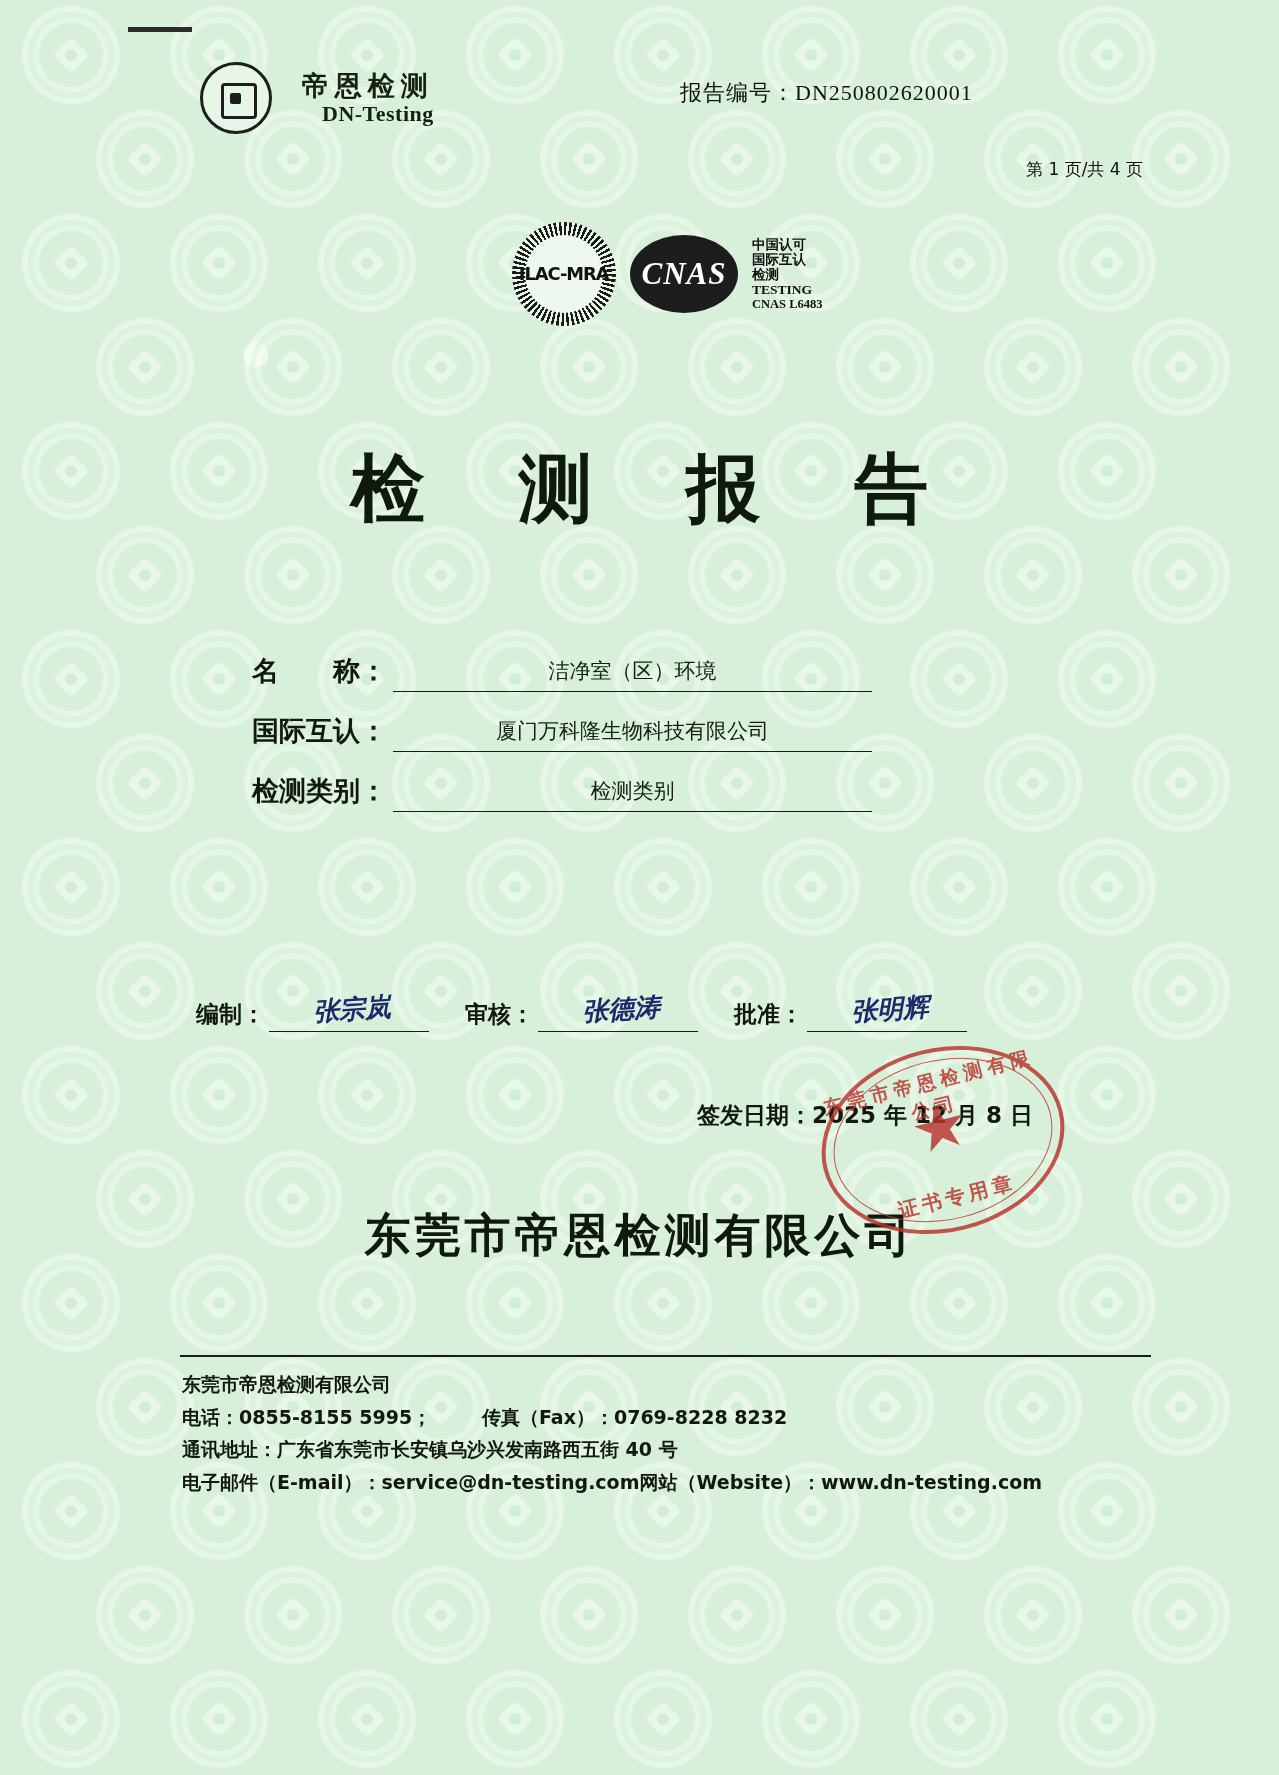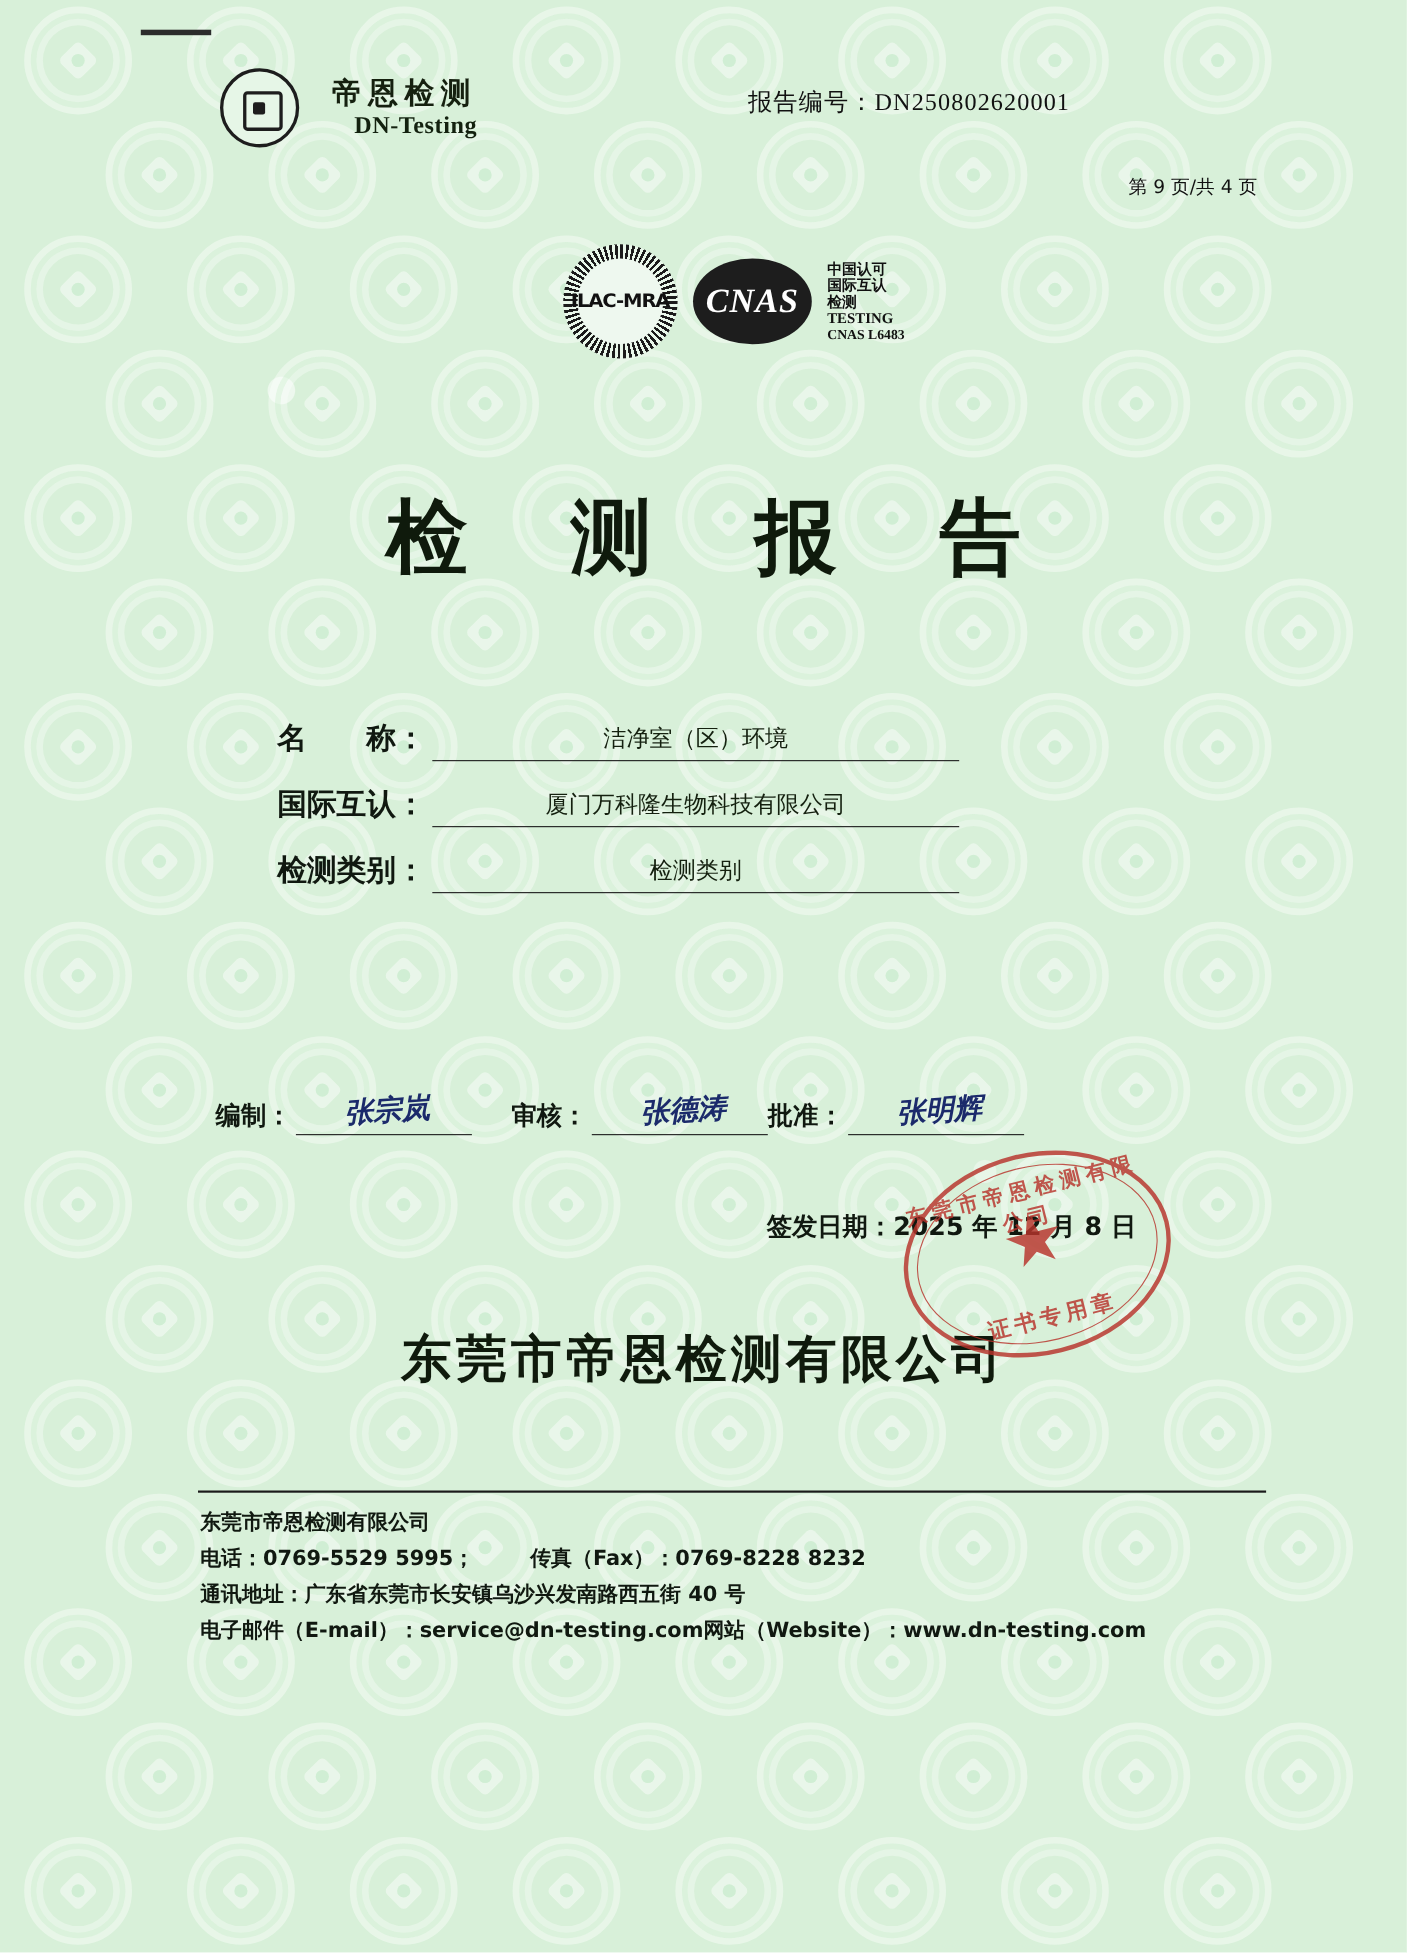--- a/index.html
+++ b/index.html
@@ -536,21 +536,21 @@
       <div class="brand-text">
         <div class="brand-cn">帝恩检测</div>
         <div class="brand-en">DN-Testing</div>
       </div>
     </div>
 
     <div class="report-no">
       <span>报告编号：</span><span>DN250802620001</span>
     </div>
 
-    <div class="page-count">第 9 页/共 4 页</div>
+    <div class="page-count">第 1 页/共 4 页</div>
 
     <div class="marks">
       <div class="ilac">
         <span>ILAC-MRA</span>
       </div>
       <div class="cnas">
         <span>CNAS</span>
       </div>
       <div class="cnas-txt">
         <div>中国认可</div>
@@ -584,21 +584,21 @@
         <div class="sign-line">
           <div class="sign-hand">张宗岚</div>
         </div>
       </div>
       <div class="sign-block" style="margin-left:36px;">
         <div class="sign-label">审核：</div>
         <div class="sign-line">
           <div class="sign-hand">张德涛</div>
         </div>
       </div>
-      <div class="sign-block" style="">
+      <div class="sign-block" style="margin-left:36px;">
         <div class="sign-label">批准：</div>
         <div class="sign-line">
           <div class="sign-hand">张明辉</div>
         </div>
       </div>
     </div>
 
     <div class="issue-date">签发日期：2025 年 12 月 8 日</div>
 
     <div class="stamp">
@@ -611,21 +611,21 @@
 
     <div class="company">东莞市帝恩检测有限公司</div>
 
     <div class="footer-rule"></div>
     <div class="footer">
       <div class="row">
         <div>东莞市帝恩检测有限公司</div>
       </div>
       <div class="row">
         <div class="c1">
-          <span>电话：</span><span>0769-5529 5995；</span>
+          <span>电话：</span><span>0855-8155 5995；</span>
         </div>
         <div>
           <span>传真（Fax）：</span><span>0769-8228 8232</span>
         </div>
       </div>
       <div class="row">
         <span>通讯地址：</span>
           <span>广东省东莞市长安镇乌沙兴发南路西五街 40 号</span>
       </div>
       <div class="row">

